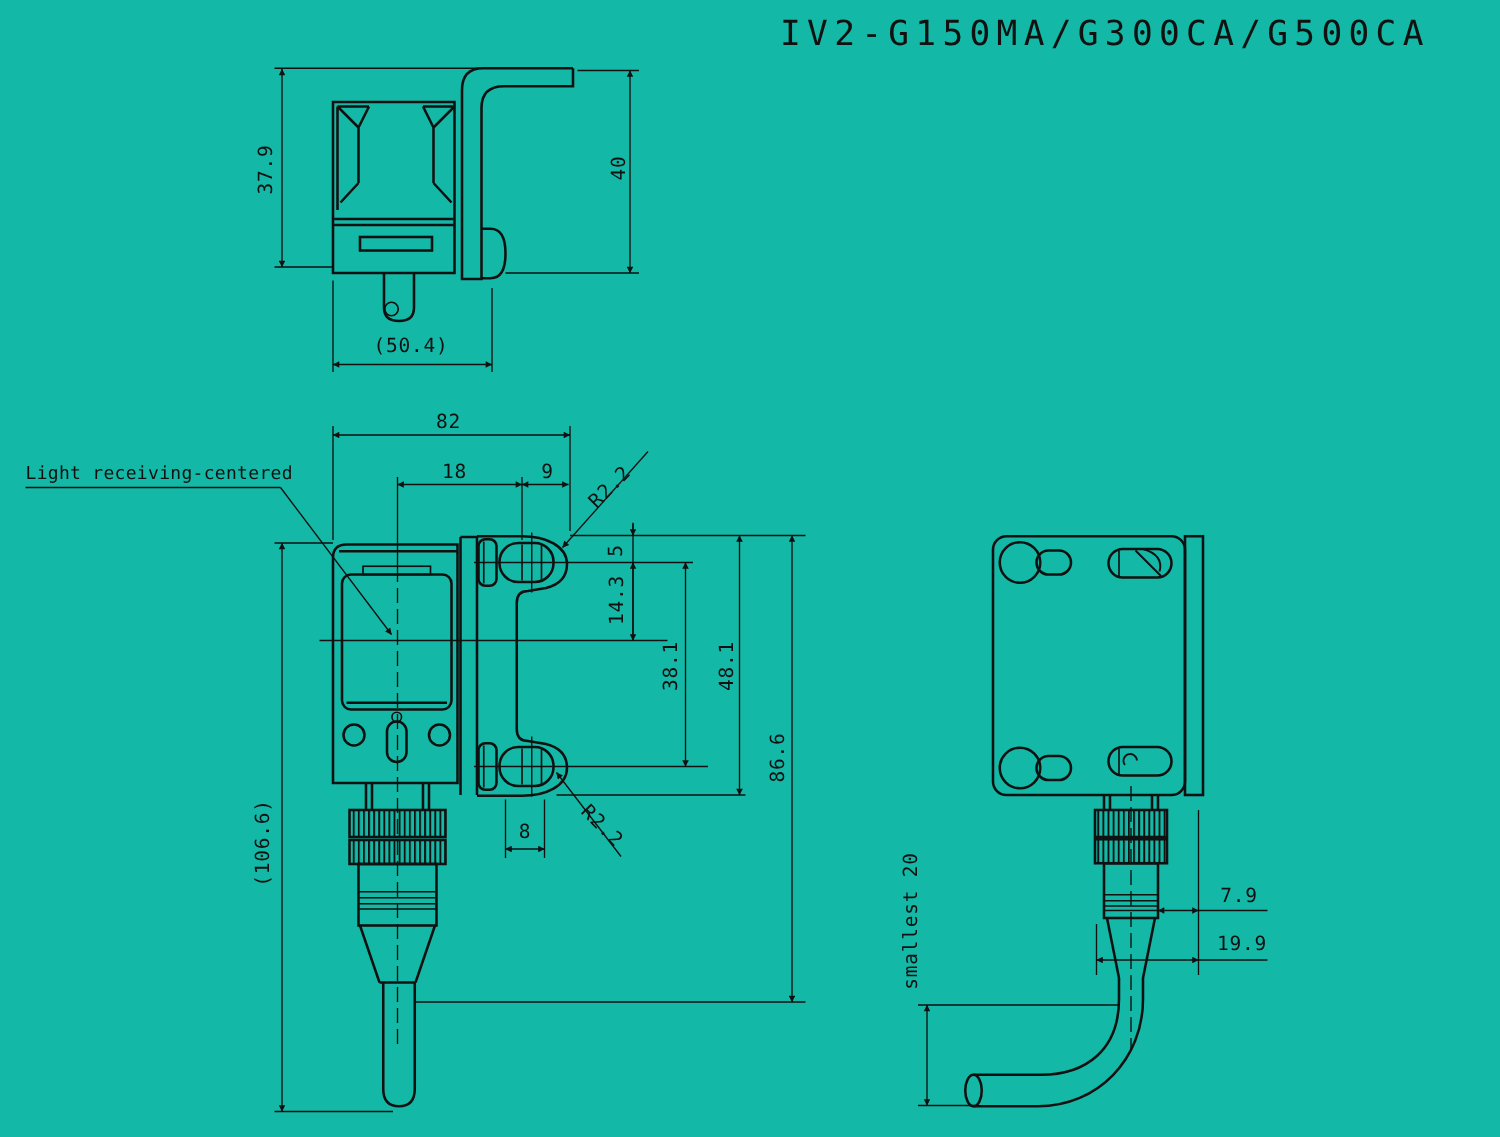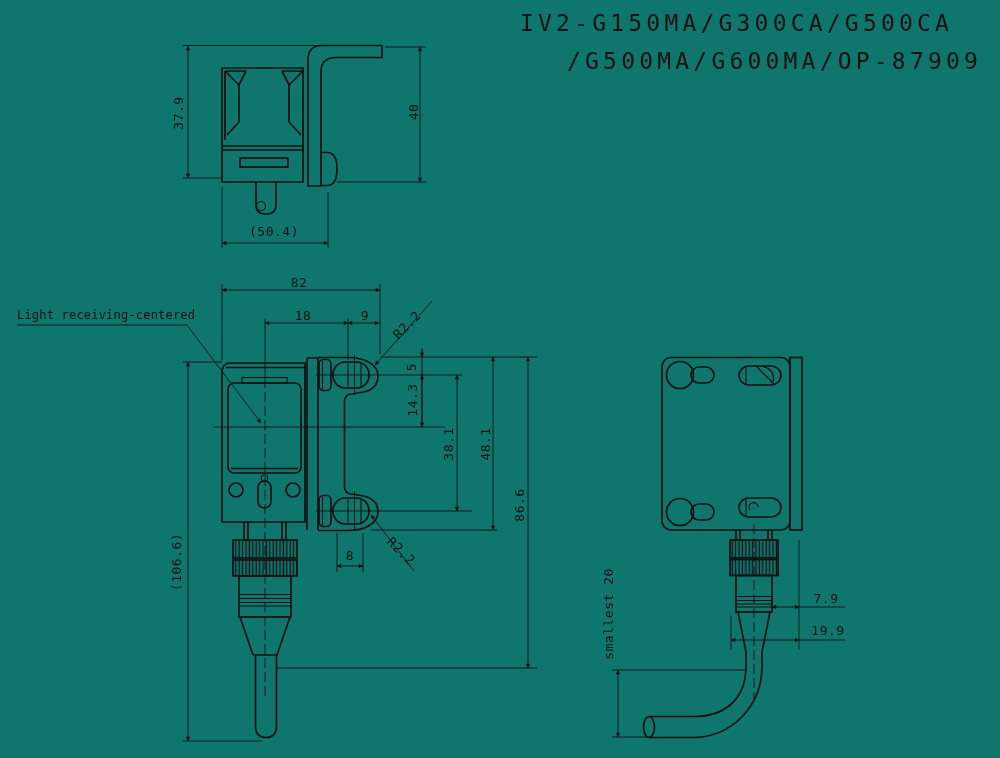--- a/index.html
+++ b/index.html
@@ -1,16 +1,16 @@
 <!DOCTYPE html>
 <html><head>
 <meta charset="utf-8">
 <style>
   html,body{margin:0;padding:0;background:#fff;}
-  .stage{position:relative;width:1000px;height:758px;background:#0f766e;overflow:hidden;
+  .stage{position:relative;width:1000px;height:758px;background:#14b8a6;overflow:hidden;
          font-family:"DejaVu Sans Mono","Liberation Mono",monospace;color:#111;}
   .stage svg{position:absolute;left:0;top:0;}
   .lbl{position:absolute;font-size:13px;letter-spacing:.5px;white-space:nowrap;
        transform:translate(-50%,-50%);}
   .v{transform:translate(-50%,-50%) rotate(-90deg);}
   .d45{transform:translate(-50%,-50%) rotate(45deg);}
   .dm45{transform:translate(-50%,-50%) rotate(-45deg);}
   .title{position:absolute;font-size:23px;letter-spacing:4.2px;white-space:nowrap;}
   .callout{position:absolute;font-size:12px;letter-spacing:.2px;white-space:nowrap;}
 </style>
@@ -184,21 +184,20 @@
       <path d="M799,640 H845"></path>
 
       <path d="M612,670 H746"></path>
       <path d="M612,737 H650"></path>
       <line x1="618" y1="670" x2="618" y2="737" marker-start="url(#a)" marker-end="url(#a)"></line>
     </g>
   </g>
 </svg>
 
   <div class="title" style="left:520px;top:10px;">IV2-G150MA/G300CA/G500CA</div>
-  <div class="title" style="left:567px;top:48px;">/G500MA/G600MA/OP-87909</div>
 
   <div class="lbl v" style="left:178px;top:113px;">37.9</div>
   <div class="lbl v" style="left:413px;top:112px;">40</div>
   <div class="lbl" style="left:274px;top:231px;">(50.4)</div>
 
   <div class="callout" style="left:17px;top:308px;">Light receiving-centered</div>
   <div class="lbl" style="left:299px;top:282px;">82</div>
   <div class="lbl" style="left:303px;top:315px;">18</div>
   <div class="lbl" style="left:365px;top:315px;">9</div>
   <div class="lbl dm45" style="left:407px;top:325px;">R2.2</div>

